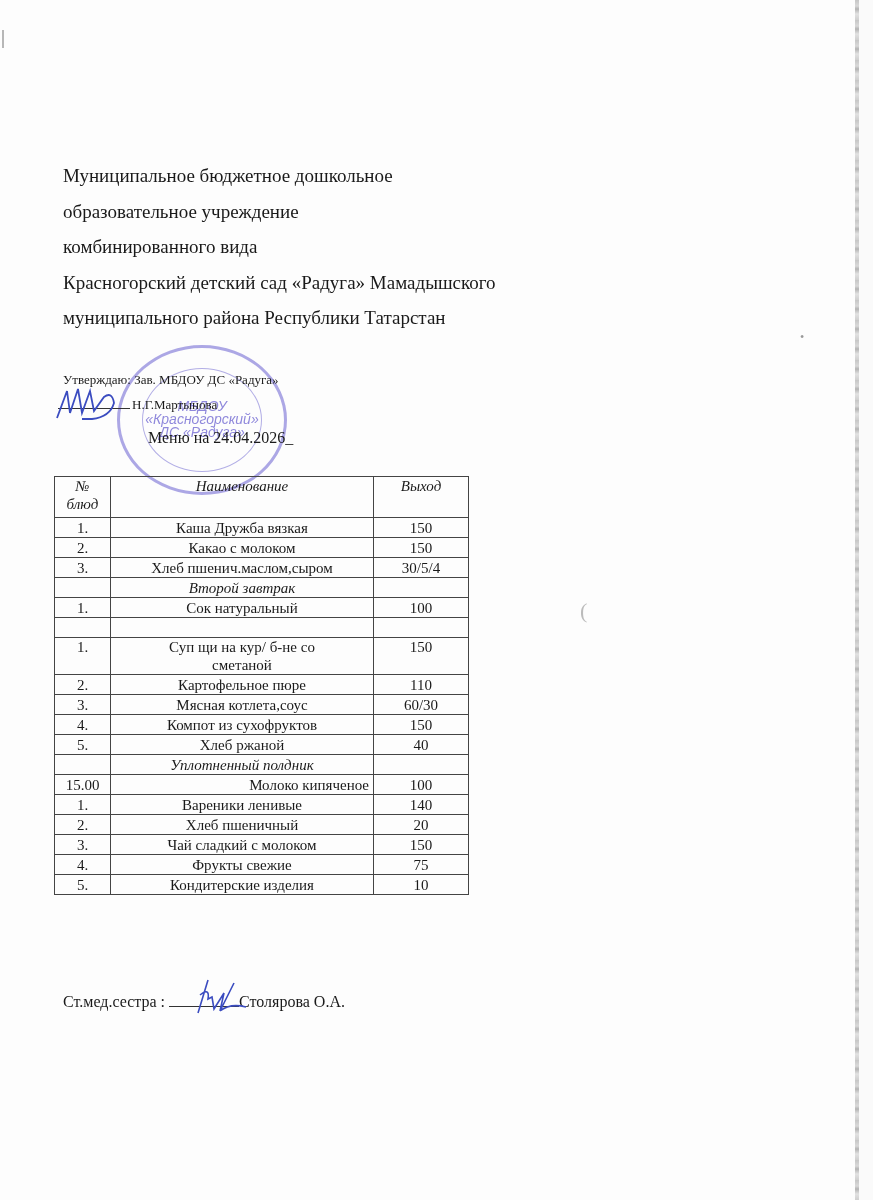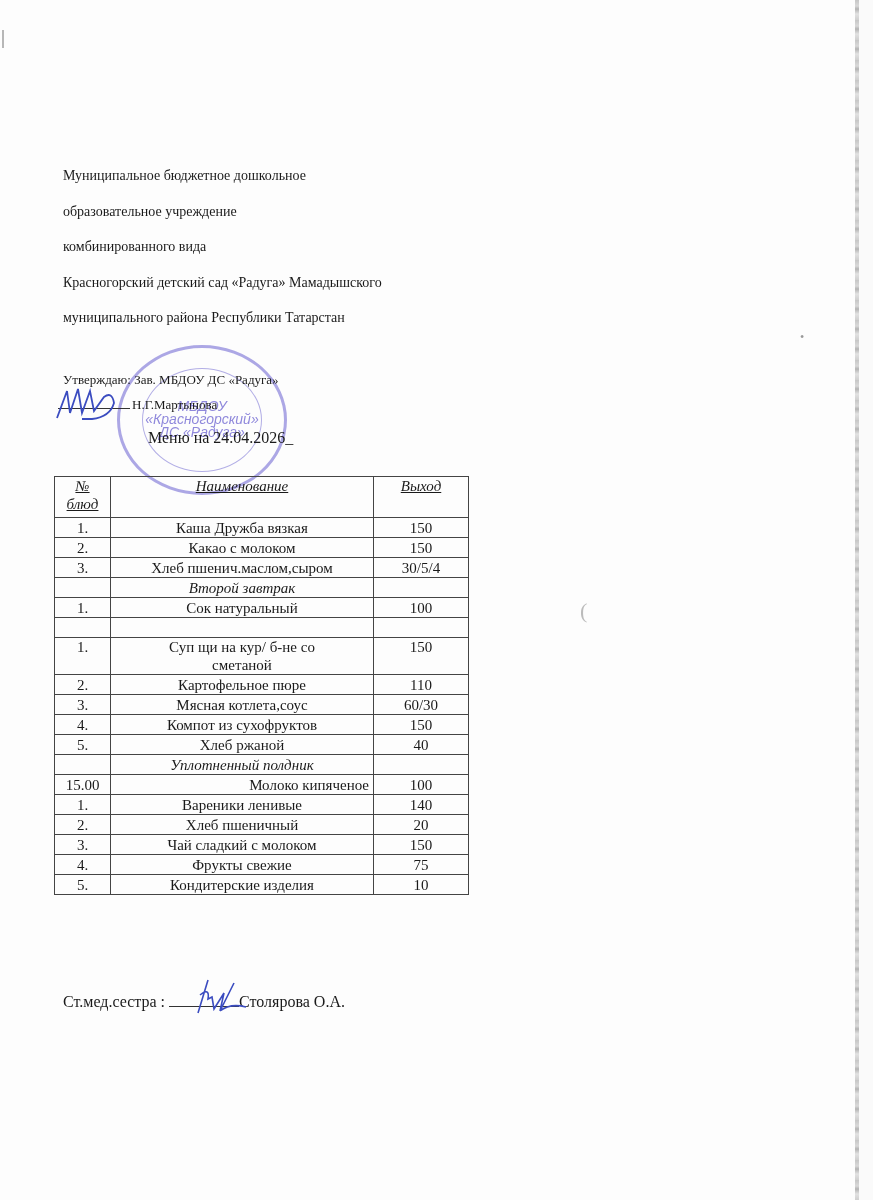--- a/index.html
+++ b/index.html
@@ -2,35 +2,35 @@
 <html><head>
 <meta charset="utf-8">
 <style>
   html, body { margin:0; padding:0; }
   body { width:873px; height:1200px; background:#fdfdfd; position:relative; overflow:hidden;
          font-family:"Liberation Serif", serif; color:#1a1a1a; }
   .scan-edge { position:absolute; right:14px; top:0; width:4px; height:1200px;
      background:repeating-linear-gradient(to bottom,#999 0,#bbb 6px,#777 9px,#ccc 14px,#aaa 20px); opacity:.55; }
   .scan-edge2 { position:absolute; right:0; top:0; width:14px; height:1200px; background:#fafafa; }
   .left-mark { position:absolute; left:2px; top:30px; width:2px; height:18px; background:#888; opacity:.6; }
-  .org { position:absolute; left:63px; top:158px; font-size:14px; line-height:35.5px; }
+  .org { position:absolute; left:63px; top:158px; font-size:19px; line-height:35.5px; }
   .org div { white-space:nowrap; }
   .approve { position:absolute; left:63px; top:372px; font-size:13px; }
   .approve-sig { position:absolute; left:58px; top:397px; font-size:13px; width:200px; }
   .sig-line { display:inline-block; width:72px; border-bottom:1px solid #333; margin-right:2px; }
   .menu-title { position:absolute; left:148px; top:413px; font-size:16px;margin-top:16px; }
   .stamp { position:absolute; left:117px; top:345px; width:170px; height:150px; border-radius:50%;
      border:3px solid rgba(80,70,200,.55); box-sizing:border-box; opacity:.85; }
   .stamp::after { content:""; position:absolute; left:22px; top:20px; right:22px; bottom:20px; border-radius:50%; border:1.5px solid rgba(80,70,200,.5); }
   .stamp-text { position:absolute; left:0; right:0; top:52px; text-align:center; font-family:"Liberation Sans",sans-serif; font-size:14px; font-style:italic; color:rgba(80,70,200,.75); line-height:13px; }
   .signature1 { position:absolute; left:52px; top:383px; }
   .signature2 { position:absolute; left:190px; top:975px; }
   table.menu { position:absolute; left:54px; top:476px; width:415px; border-collapse:collapse; font-size:15px; }
   table.menu td, table.menu th { border:1.2px solid #444; padding:0 4px; text-align:center; height:19px; line-height:18px; font-weight:normal; }
-  table.menu th { font-style:italic; vertical-align:top; height:40px;text-decoration:underline; }
+  table.menu th { font-style:italic; vertical-align:top; height:40px; }
   table.menu .c1 { width:47px; }
   table.menu .c3 { width:86px; }
   table.menu td.sec { font-style:italic; }
   table.menu td.left { text-align:right; padding-left:8px; }
   .nurse { position:absolute; left:63px; top:993px; font-size:16px; }
   .nurse .line { display:inline-block; width:70px; border-bottom:1px solid #333; }
   .speck { position:absolute; color:#999; font-size:18px; }
 </style>
 </head>
 <body>

